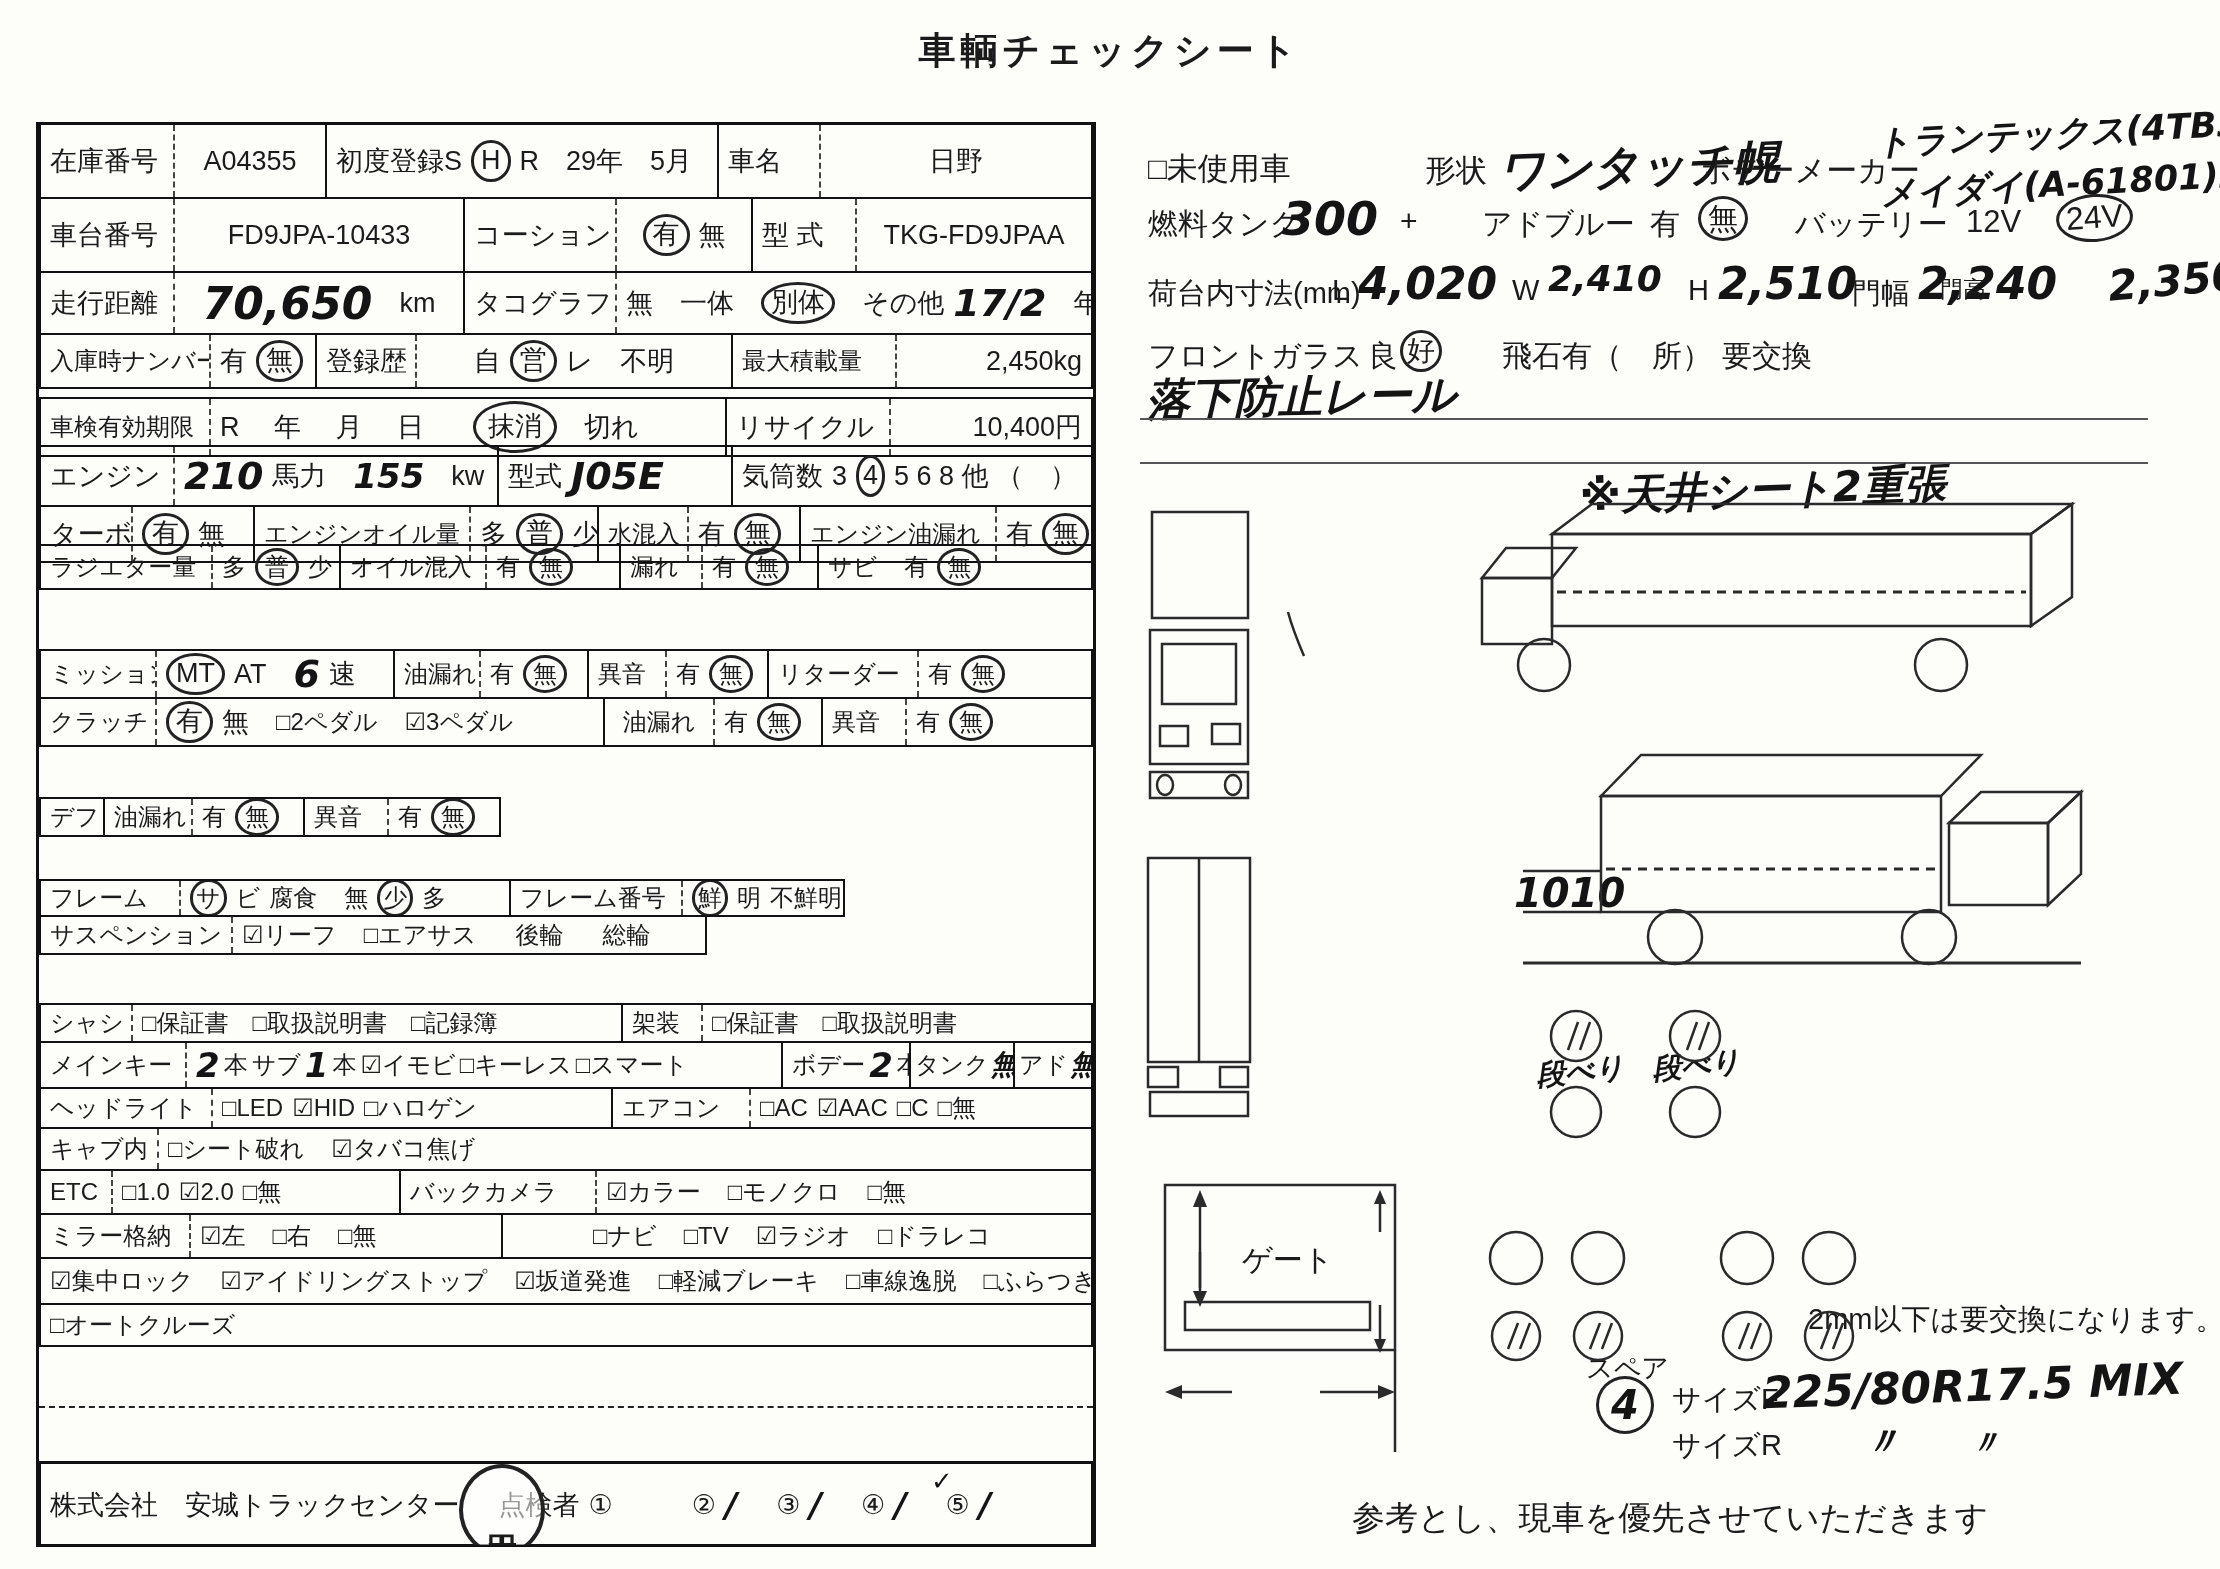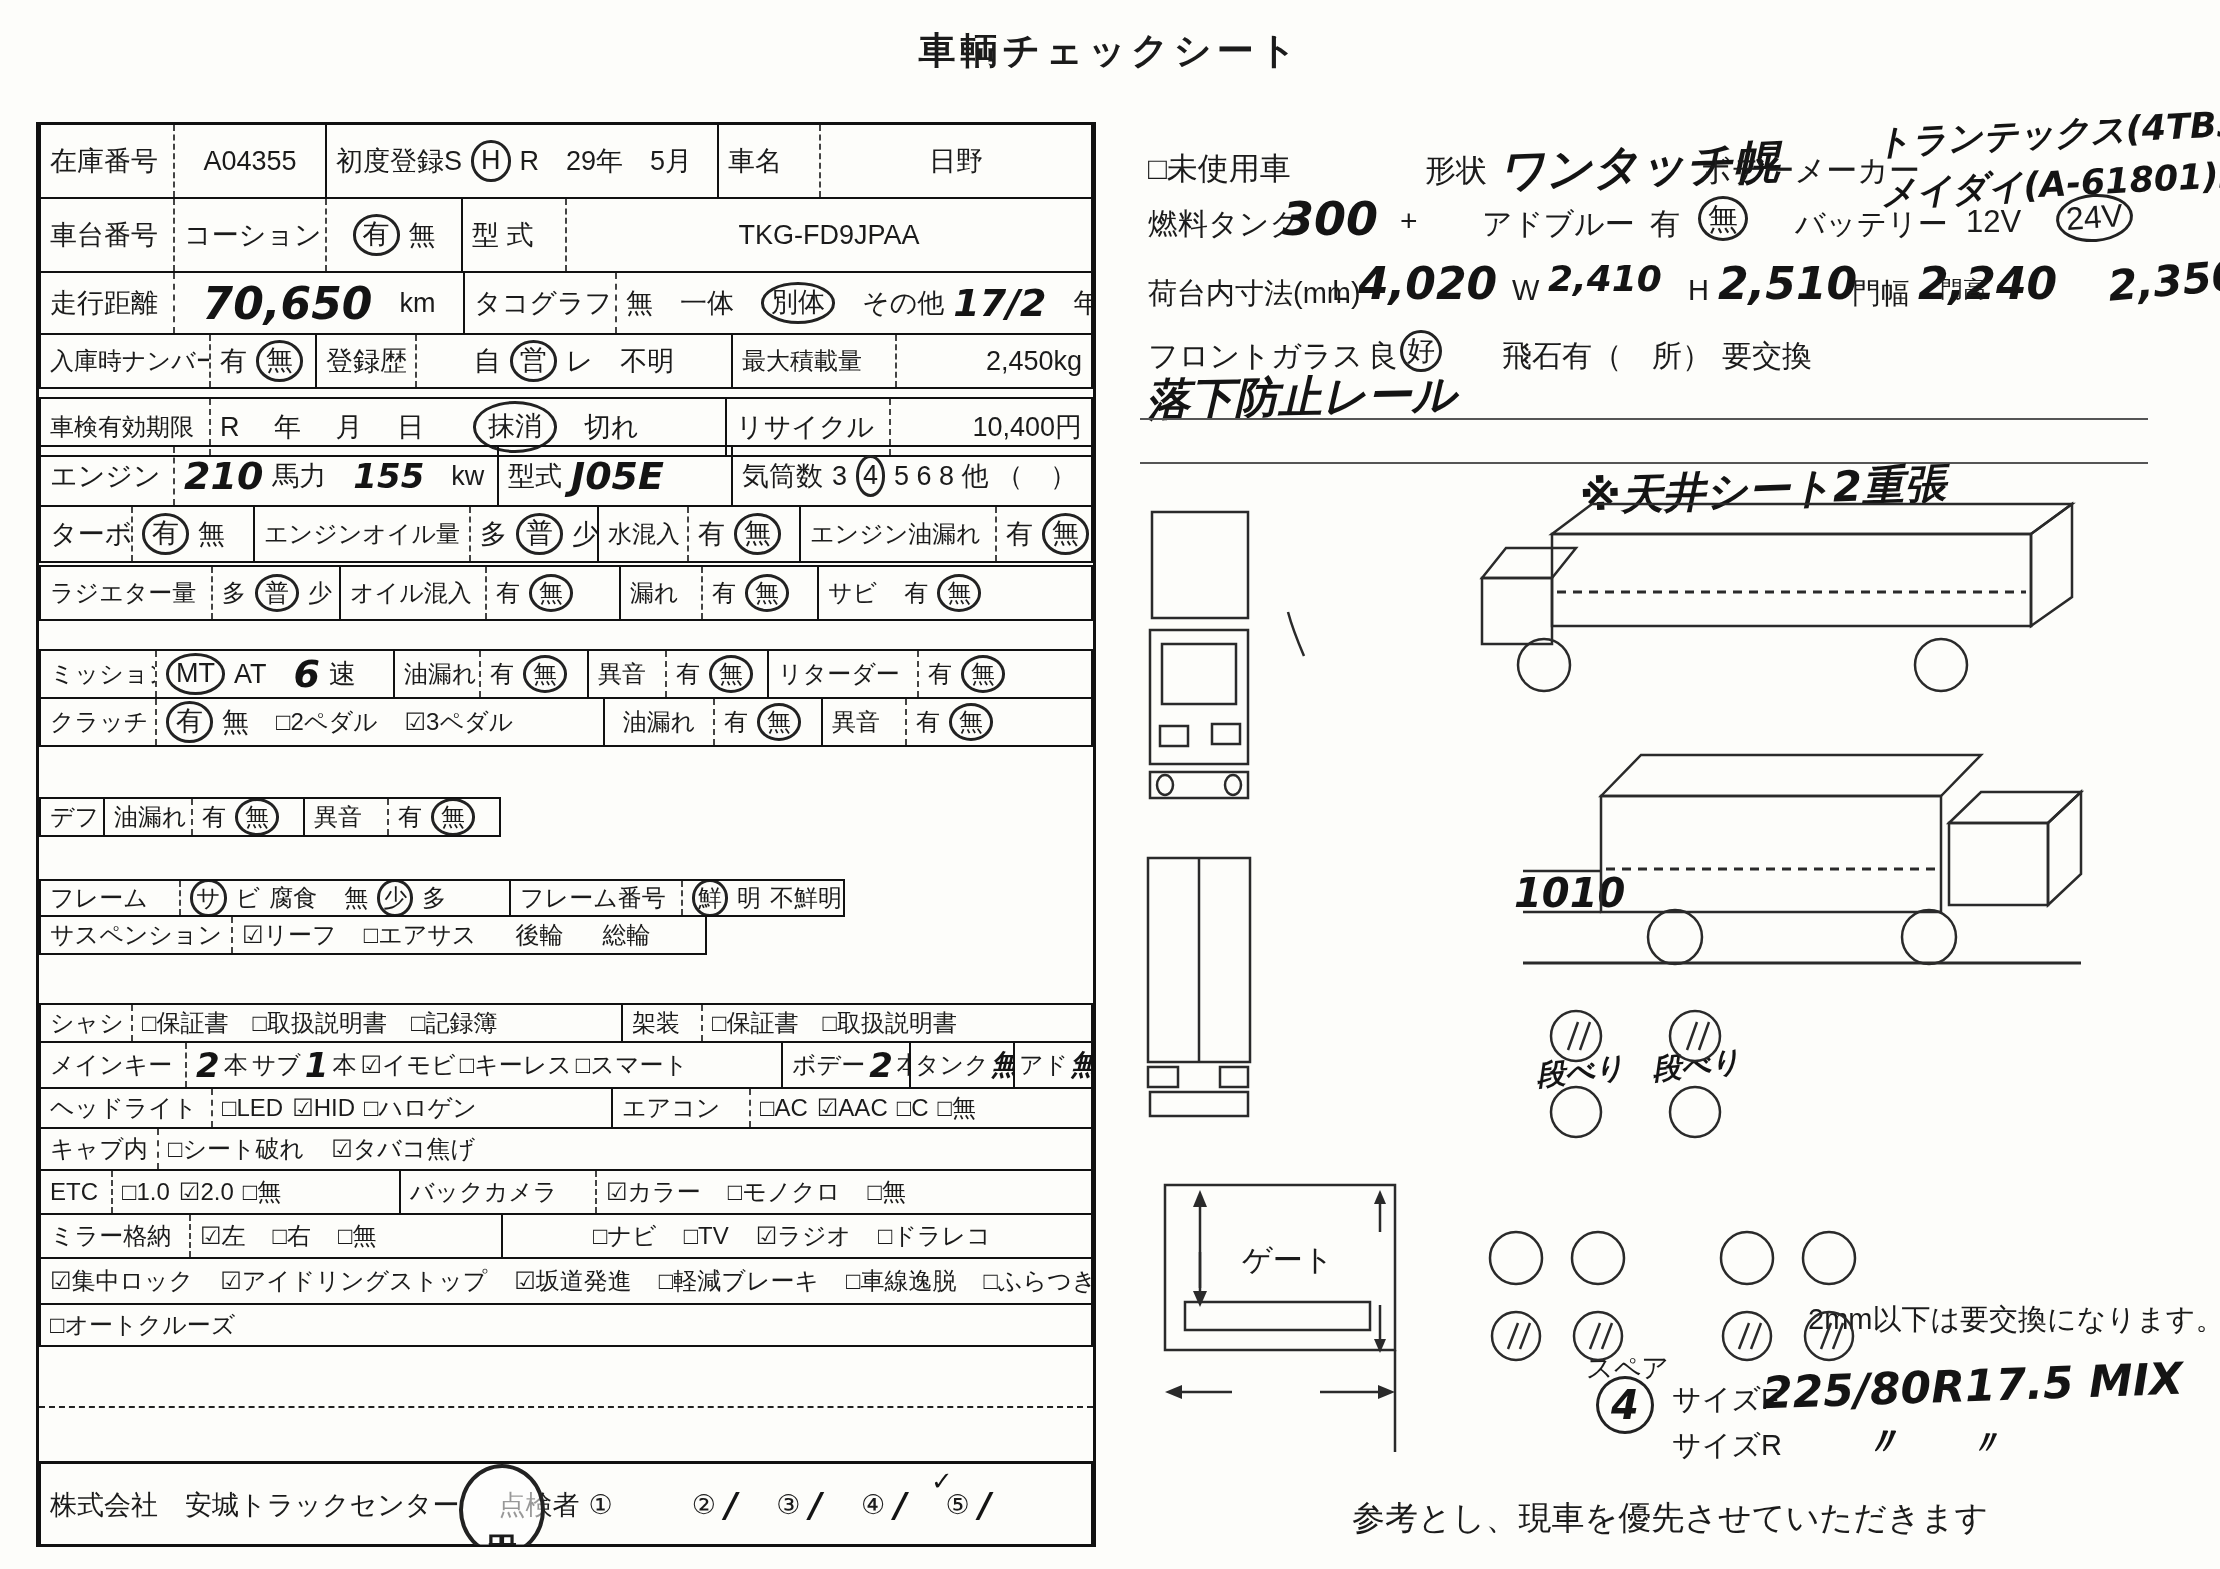--- a/index.html
+++ b/index.html
@@ -51,20 +51,23 @@
         </div>
       <div class="cell ctr" style="flex:1">
           <span class="p">日野</span>
         </div>
     </div>
 
     <div class="row" style="top:72px;height:76px">
       <div class="cell dd" style="width:134px">
           <span class="p">車台番号</span>
         </div>
+      <div class="cell sd ctr" style="width:290px">
+          <span class="p">FD9JPA-10433</span>
+        </div>
       <div class="cell dd" style="width:152px">
           <span class="p">コーション</span>
         </div>
       <div class="cell sd ctr" style="width:136px">
         <span class="p circ">有</span>
         <span class="p">無</span>
       </div>
       <div class="cell dd" style="width:104px">
           <span class="p">型 式</span>
         </div>
@@ -183,21 +186,21 @@
       </div>
       <div class="cell dd" style="width:196px">
           <span class="sm">エンジン油漏れ</span>
         </div>
       <div class="cell" style="flex:1">
         <span class="p">有</span>
         <span class="p circ">無</span>
       </div>
     </div>
 
-    <div class="row" style="top:440px;height:56px">
+    <div class="row" style="top:419px;height:46px">
       <div class="cell dd" style="width:172px">
           <span class="sm">ラジエター量</span>
         </div>
       <div class="cell sd" style="width:128px">
         <span class="sm">多</span>
         <span class="sm circ">普</span>
         <span class="sm">少</span>
       </div>
       <div class="cell dd" style="width:146px">
           <span class="sm">オイル混入</span>

